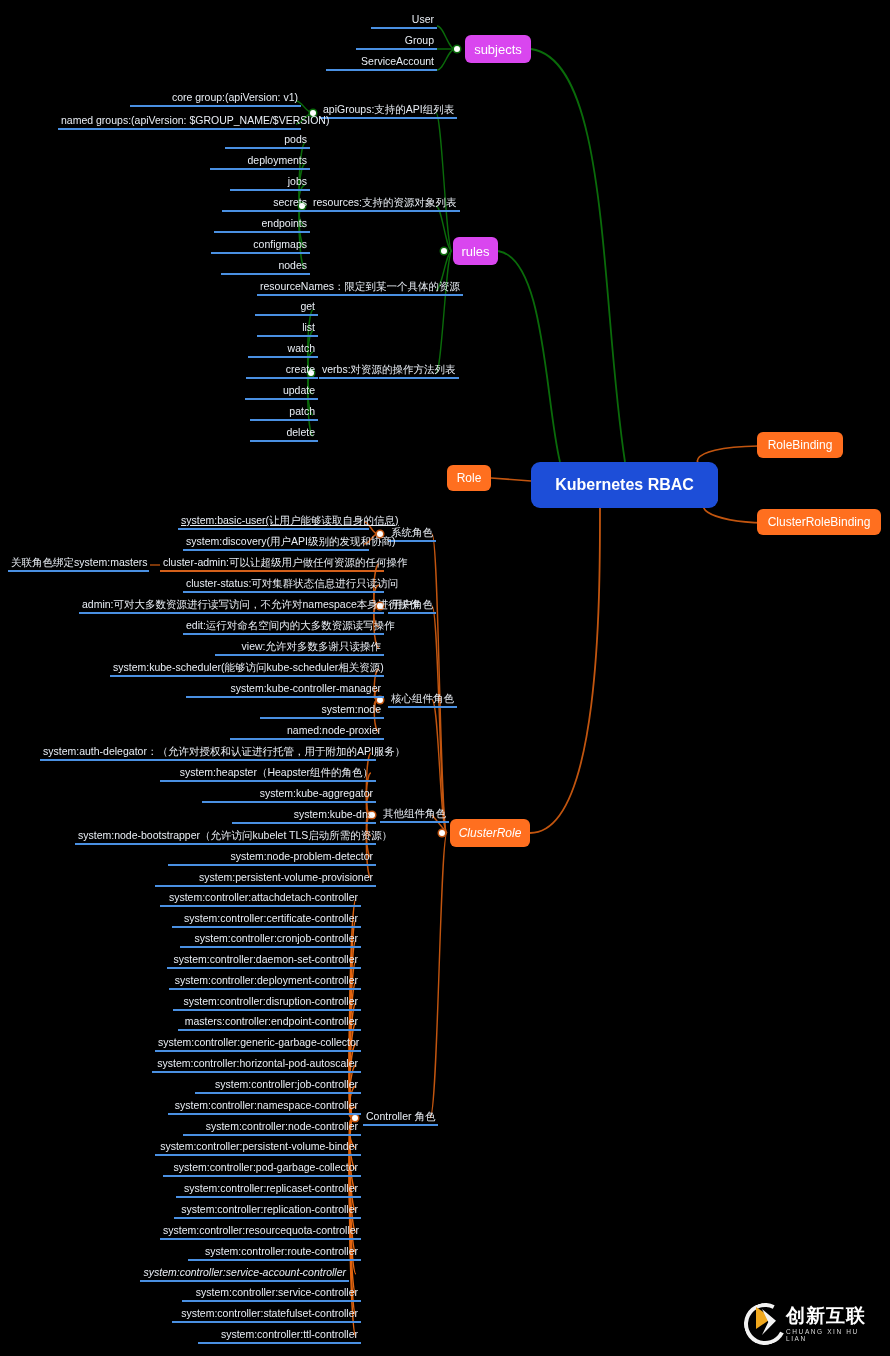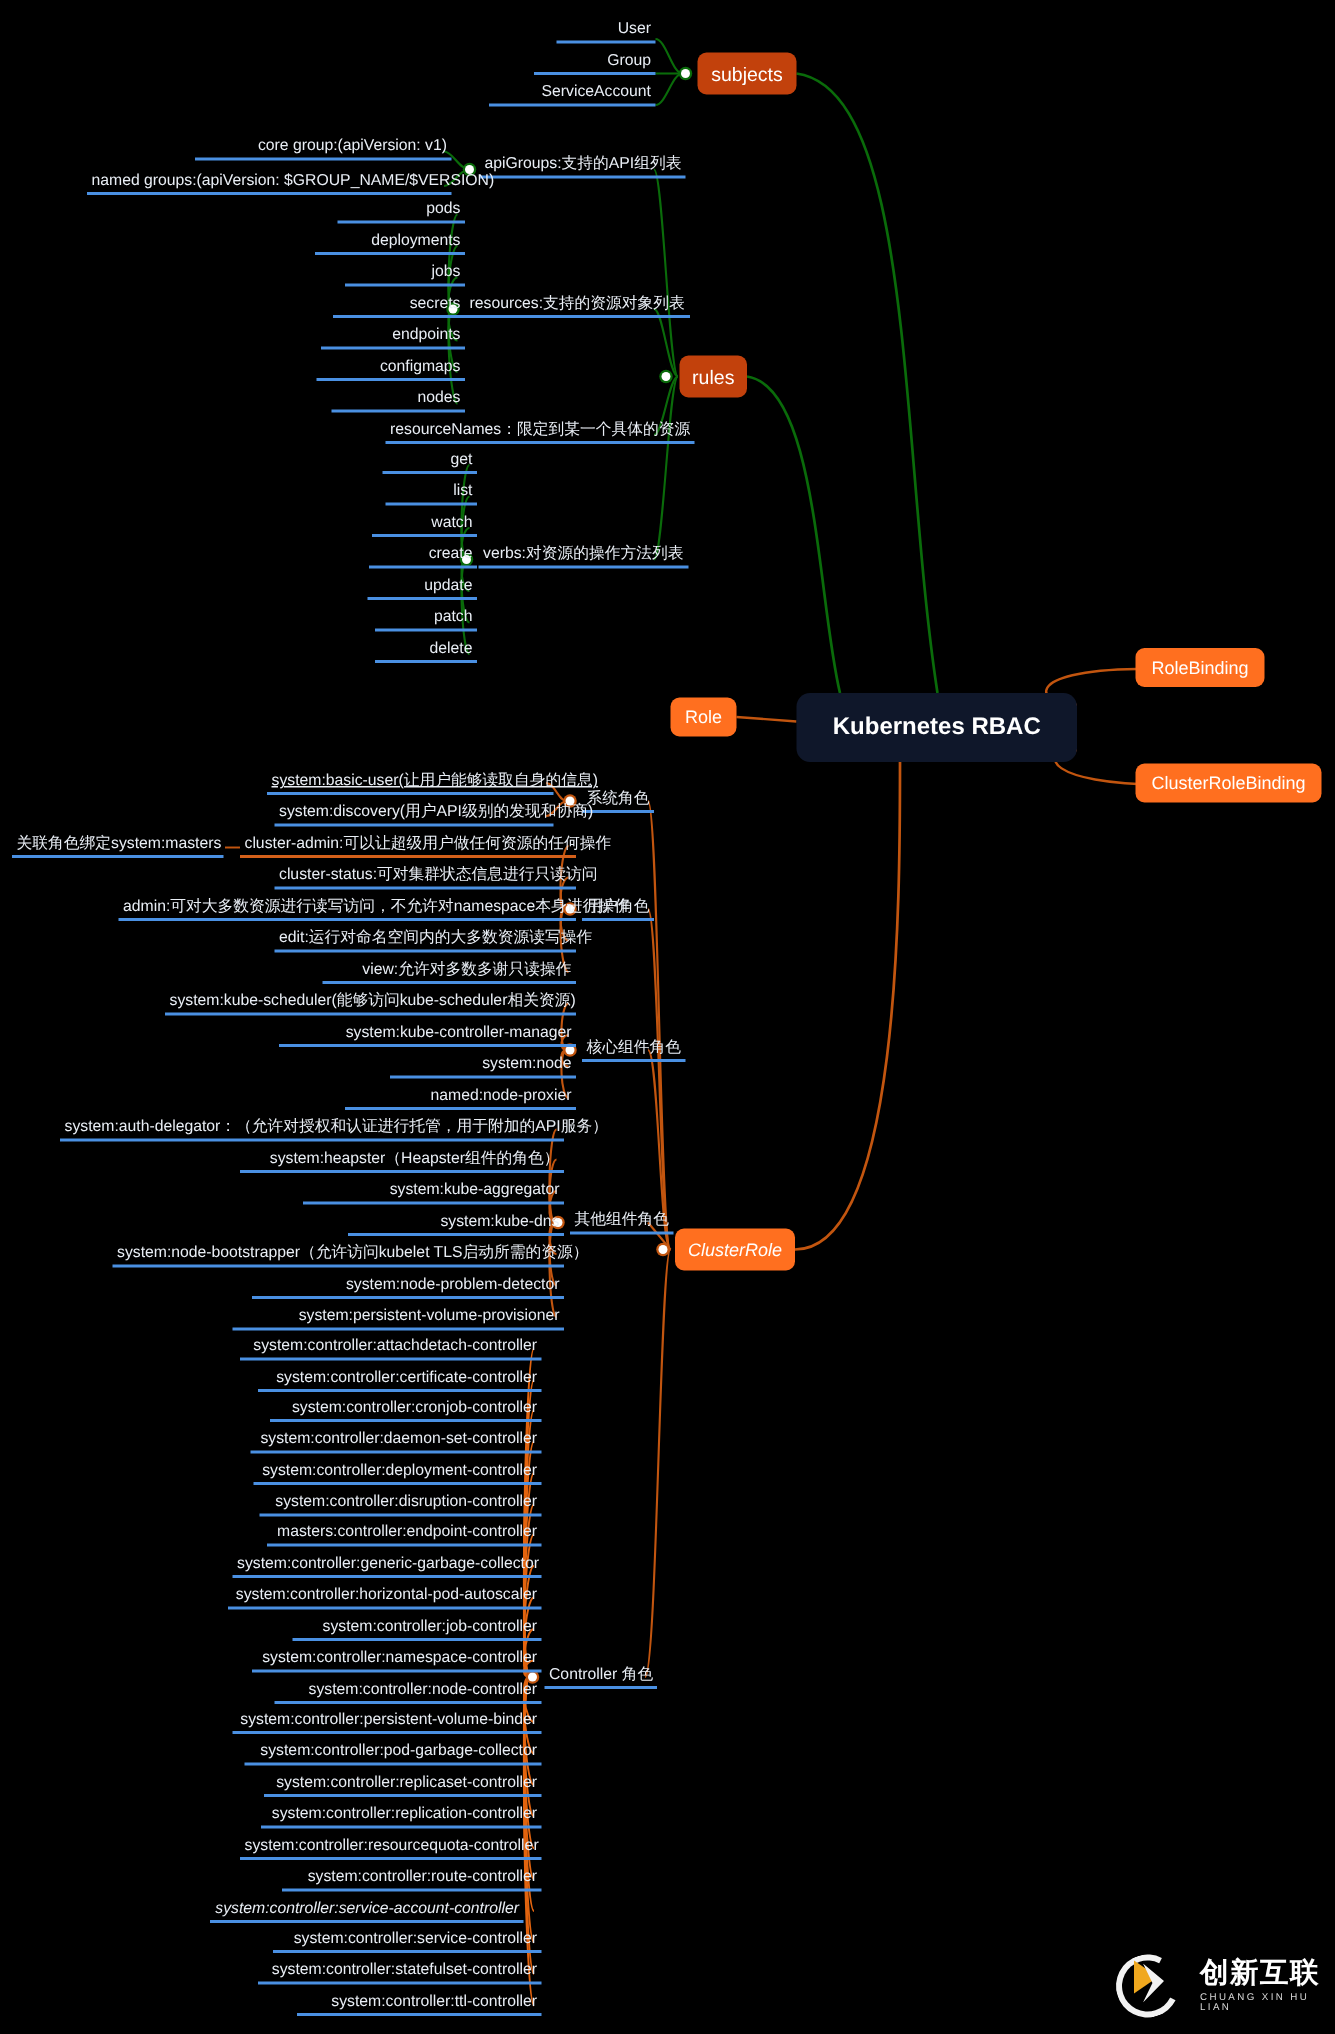--- a/index.html
+++ b/index.html
@@ -19,37 +19,37 @@
   .branch{position:absolute;color:#e9eef5;font-size:10.5px;line-height:12px;
           white-space:nowrap;padding:0 3px 2px 3px;}
   .branch.ul-blue{border-bottom:2px solid #4a90e2;}
   .bullet{position:absolute;width:6px;height:6px;border-radius:50%;background:#fff;}
   .bullet.g{box-shadow:0 0 0 1.5px #0a6b0a;}
   .bullet.o{box-shadow:0 0 0 1.5px #c2550f;}
 
   
   .node{position:absolute;border-radius:6px;display:flex;align-items:center;
         justify-content:center;color:#fff;white-space:nowrap;}
-  .node.green{background:#c2410c;font-size:13px;}
+  .node.green{background:#d946ef;font-size:13px;}
   .node.orange{background:#ff6f1f;font-size:12px;}
-  .node.center{background:#0f172a;font-size:16px;font-weight:bold;border-radius:9px;}
+  .node.center{background:#1d4ed8;font-size:16px;font-weight:bold;border-radius:9px;}
 
   
   .wm{position:absolute;left:742px;top:1297px;width:140px;height:52px;
       display:flex;align-items:center;}
   .wm .mark{position:relative;width:44px;height:44px;flex:0 0 44px;}
   .wm .ring{position:absolute;left:2px;top:2px;width:34px;height:34px;
             border:4px solid #f2f2f2;border-radius:50%;
             border-right-color:transparent;transform:rotate(-18deg);}
   .wm .bolt{position:absolute;left:14px;top:6px;width:0;height:0;
             border-left:16px solid #f0a81e;border-top:11px solid transparent;
             border-bottom:11px solid transparent;}
   .wm .bolt2{position:absolute;left:20px;top:8px;width:14px;height:26px;
              background:#f2f2f2;clip-path:polygon(0 0,100% 45%,0 100%,45% 50%);}
-  .wm .txt{margin-left:14px;}
+  .wm .txt{margin-left:0;}
   .wm .cn{color:#fff;font-size:19px;font-weight:bold;letter-spacing:1px;
           font-family:"DejaVu Sans",sans-serif;line-height:21px;}
   .wm .py{color:#d8d8d8;font-size:6.5px;letter-spacing:1.6px;margin-top:2px;}
 </style>
 </head>
 <body>
 
 <div id="stage">
 
   <svg class="links" viewBox="0 0 890 1356" xmlns="http://www.w3.org/2000/svg">

